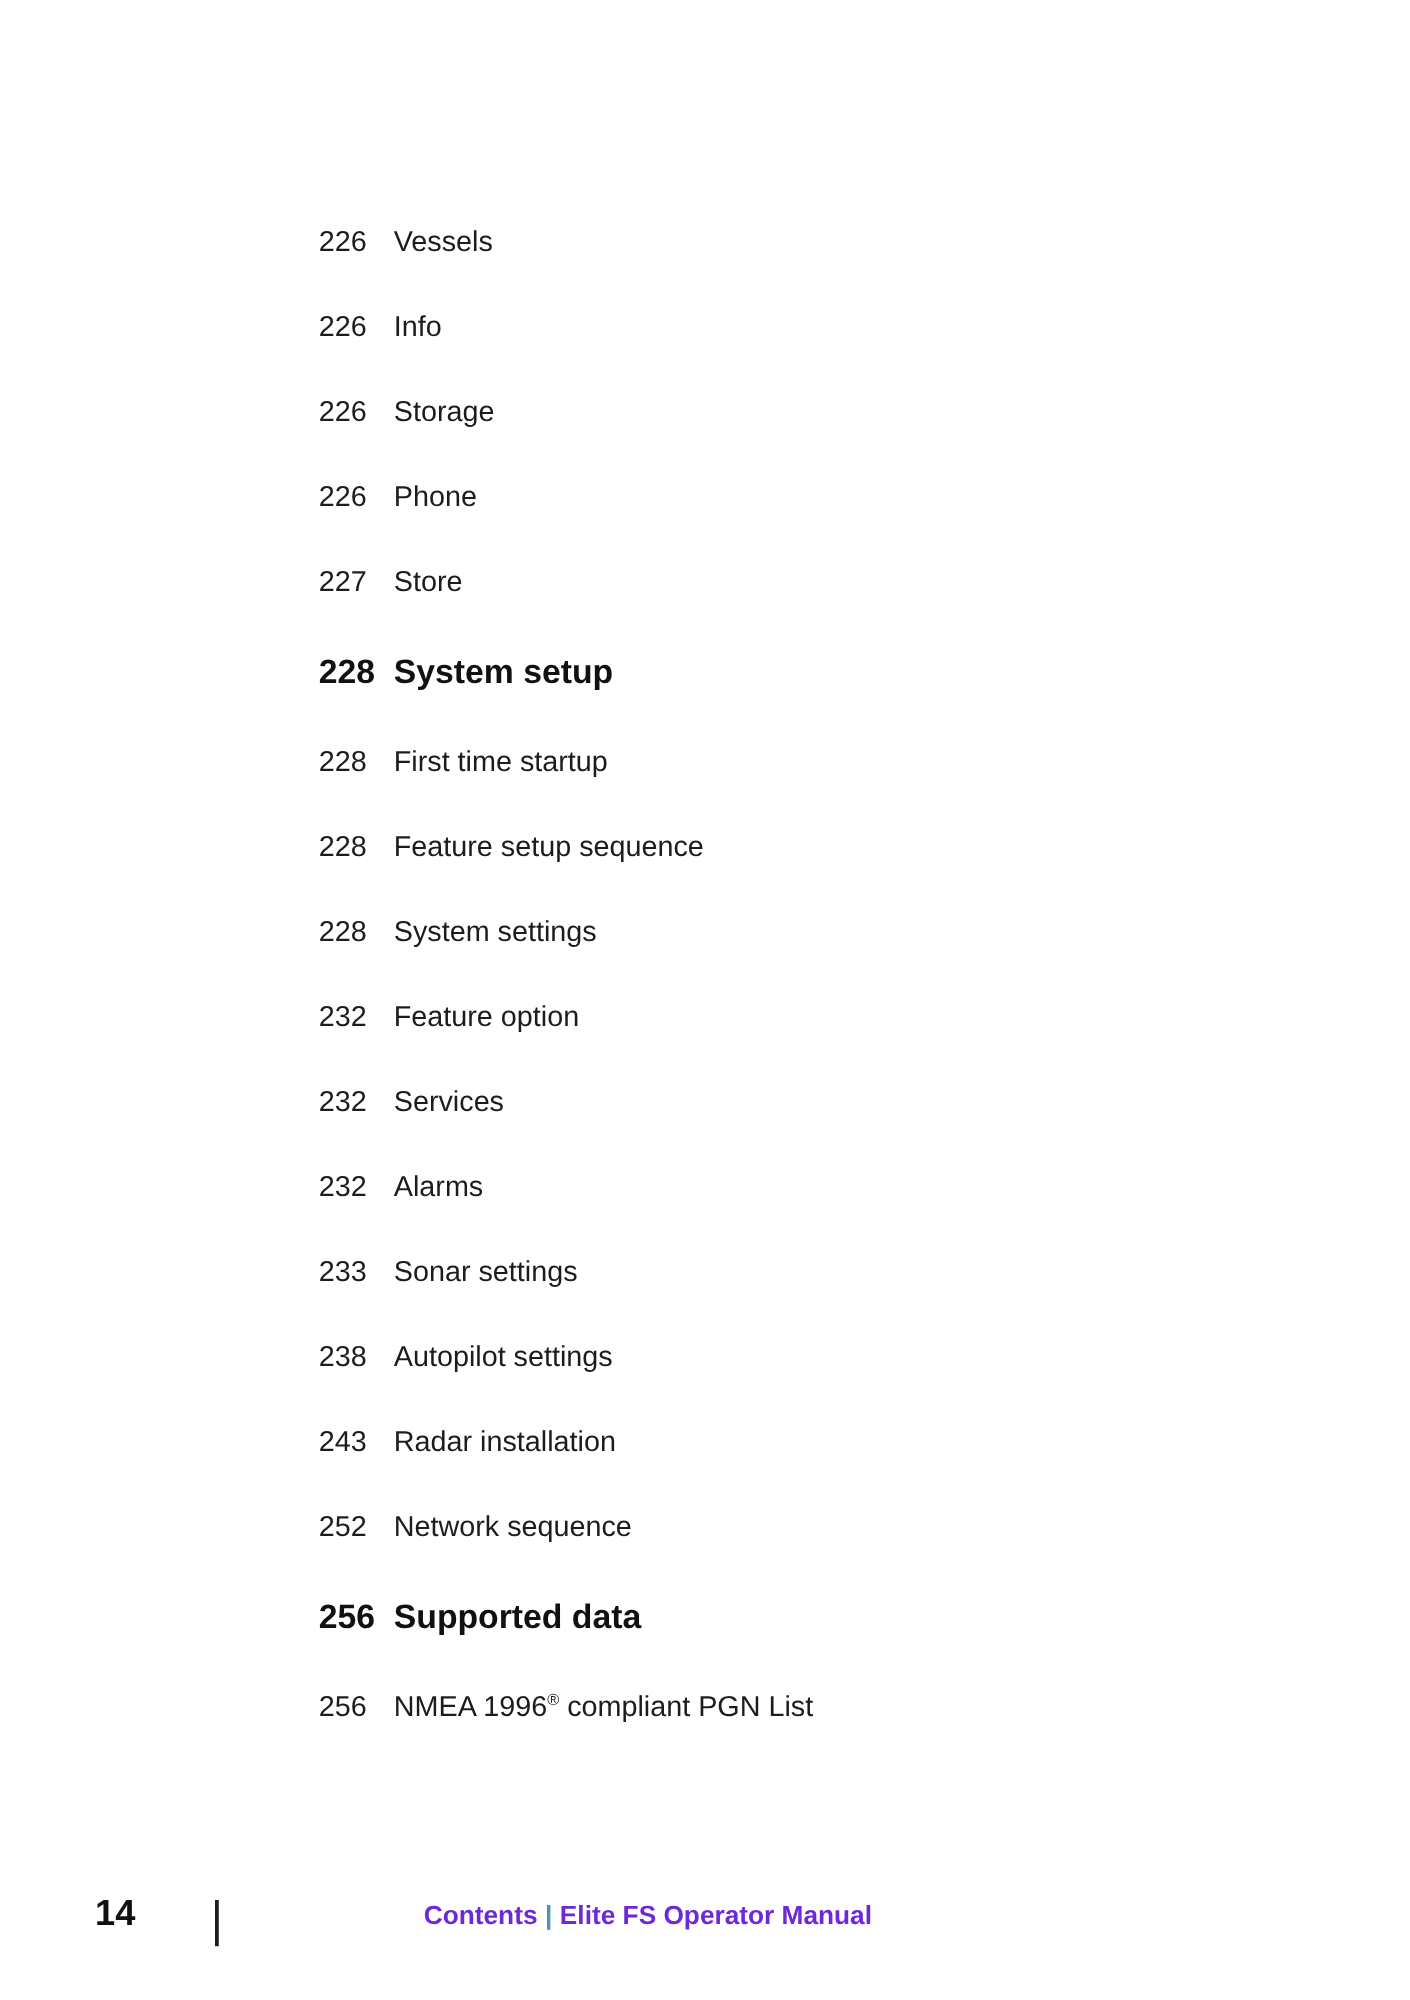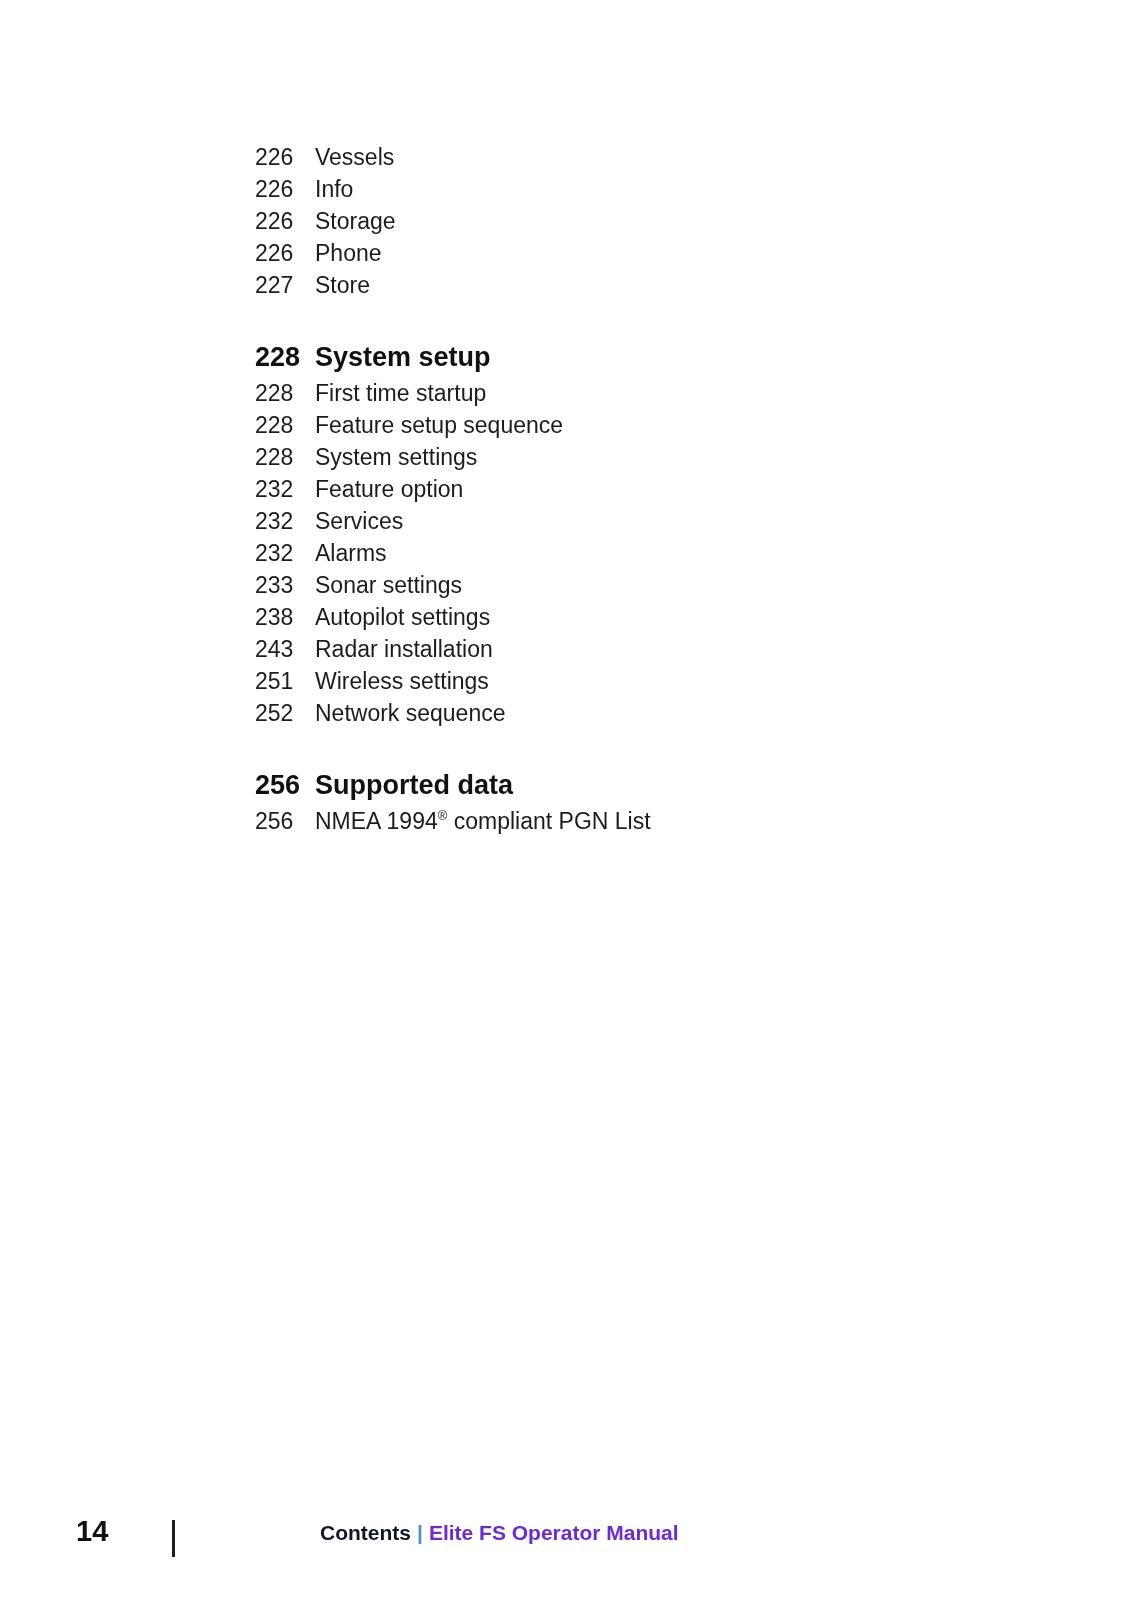--- a/index.html
+++ b/index.html
@@ -23,20 +23,21 @@
   }
   .toc-row {
     display: flex;
     align-items: baseline;
     font-size: 23px;
     line-height: 32px;
     color: #1c1c1c;
   }
   .toc-row .num {
     flex: 0 0 60px;
+    margin-top: 36px;
   }
   .toc-row .label {
     flex: 1;
   }
   .toc-heading {
     display: flex;
     align-items: baseline;
     font-size: 27px;
     font-weight: bold;
     line-height: 40px;
@@ -70,21 +71,22 @@
   }
   .footer-center {
     position: absolute;
     left: 320px;
     top: 1521px;
     font-size: 21px;
     font-weight: bold;
     white-space: nowrap;
   }
   .footer-center .section-name {
-    color: #0f172a;
+    color: #6d28d9;
+    margin-left: 19px;
   }
   .footer-center .divider {
     color: #4a94b5;
     padding: 0 6px;
   }
   .footer-center .manual-name {
     color: #6d28d9;
   }
 </style>
 </head>
@@ -147,35 +149,31 @@
   </div>
   <div class="toc-row">
     <span class="num">238</span>
     <span class="label">Autopilot settings</span>
   </div>
   <div class="toc-row">
     <span class="num">243</span>
     <span class="label">Radar installation</span>
   </div>
   <div class="toc-row">
-    <span class="num">251</span>
-    <span class="label">Wireless settings</span>
-  </div>
-  <div class="toc-row">
     <span class="num">252</span>
     <span class="label">Network sequence</span>
   </div>
 
   <div class="toc-heading">
     <span class="num">256</span>
     <span class="label">Supported data</span>
   </div>
   <div class="toc-row">
     <span class="num">256</span>
-    <span class="label"><span>NMEA 1994</span><sup class="reg">®</sup><span> compliant PGN List</span></span>
+    <span class="label"><span>NMEA 1996</span><sup class="reg">®</sup><span> compliant PGN List</span></span>
   </div>
 
 </div>
 
 <div class="footer-pagenum">14</div>
 <div class="footer-bar"></div>
 <div class="footer-center">
   <span class="section-name">Contents</span><span class="divider">|</span><span class="manual-name">Elite FS Operator Manual</span>
 </div>
 

